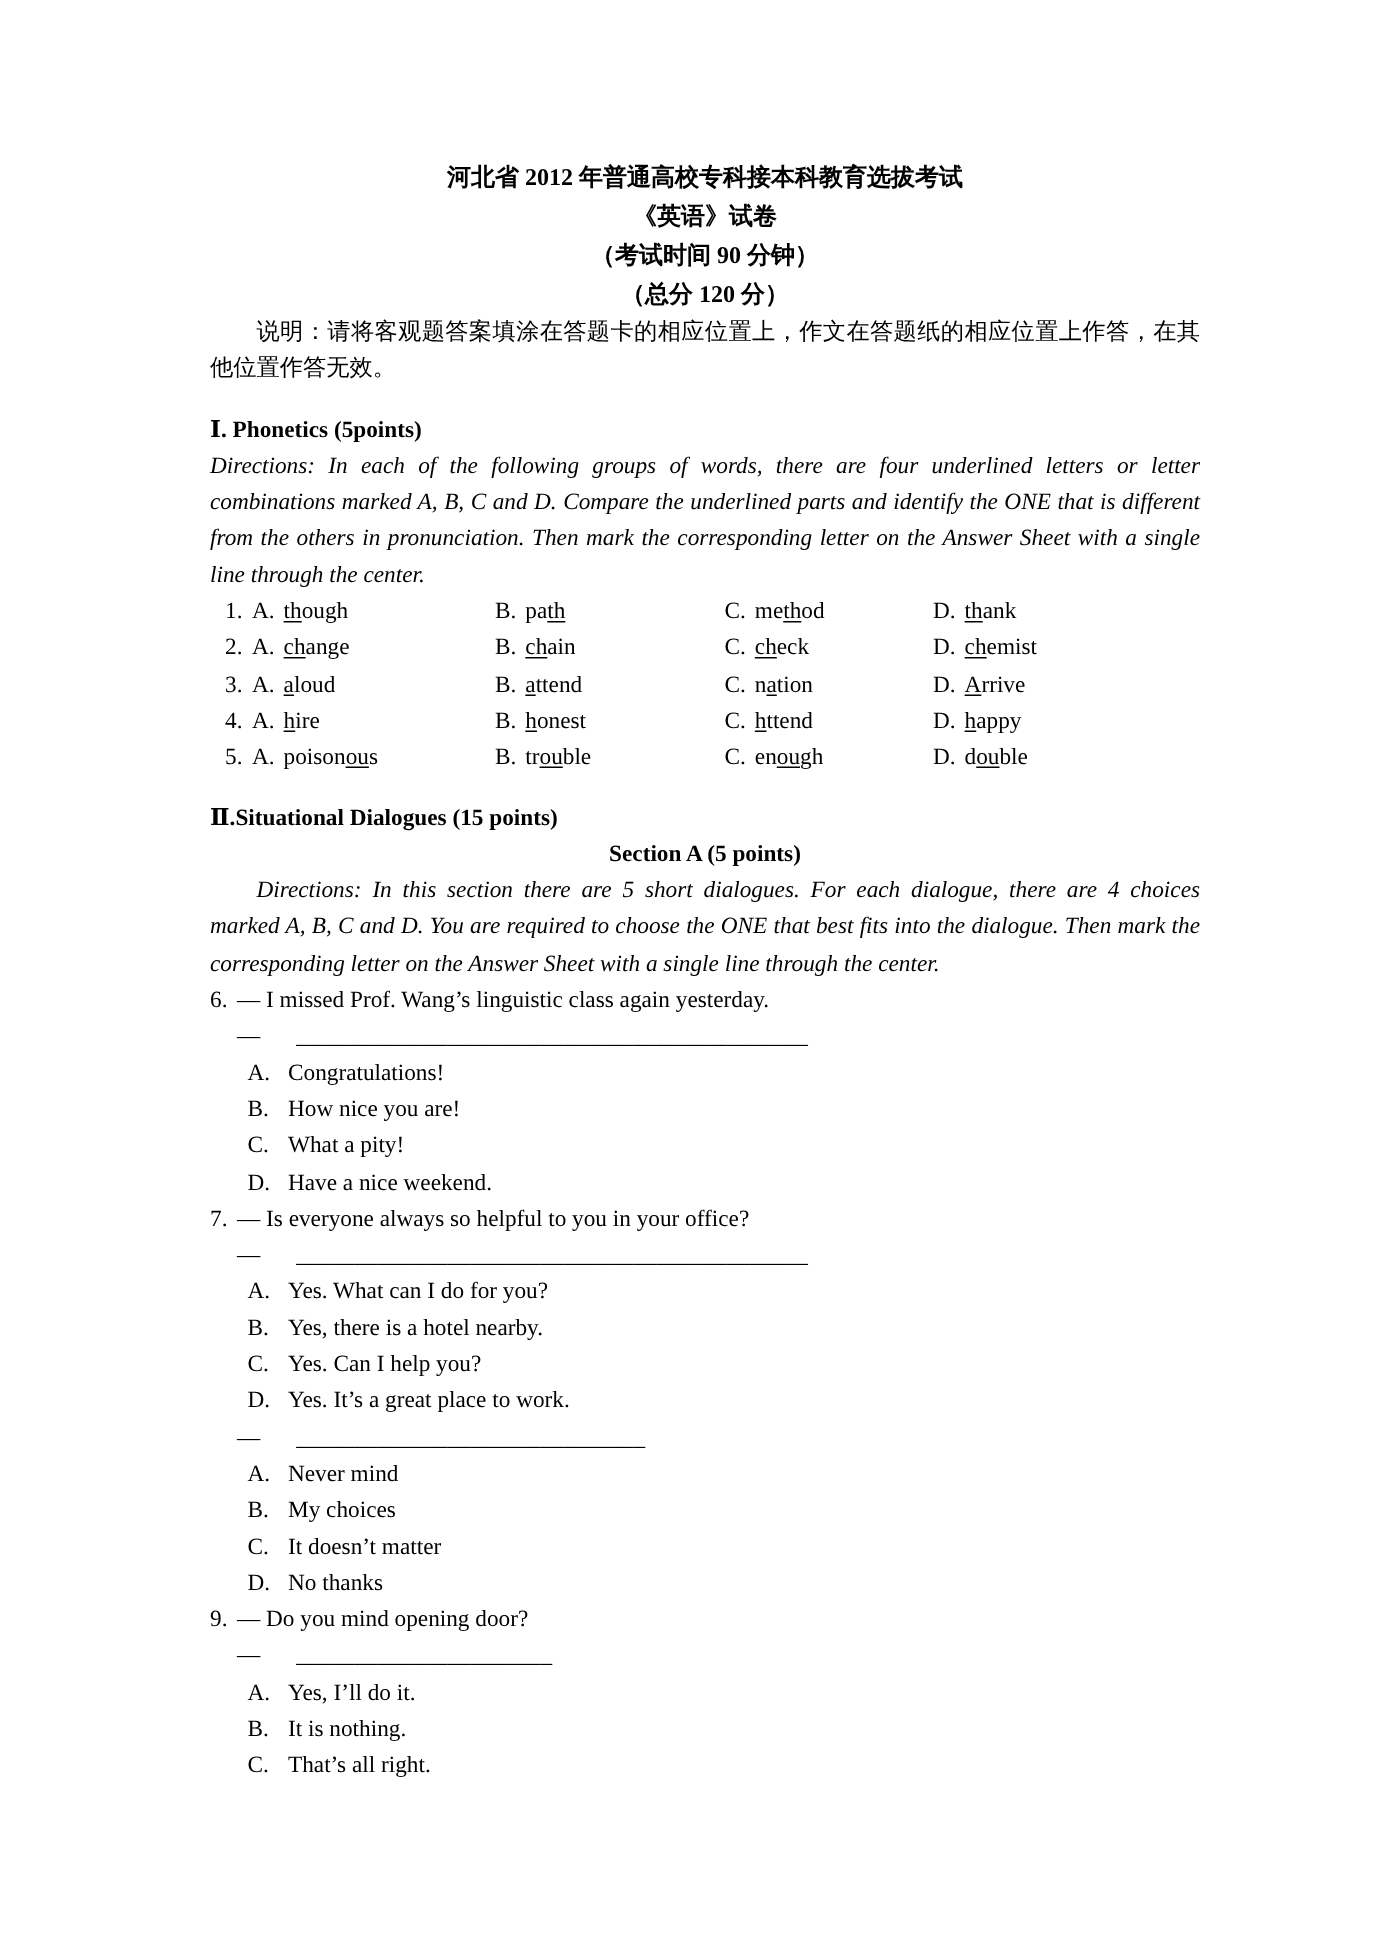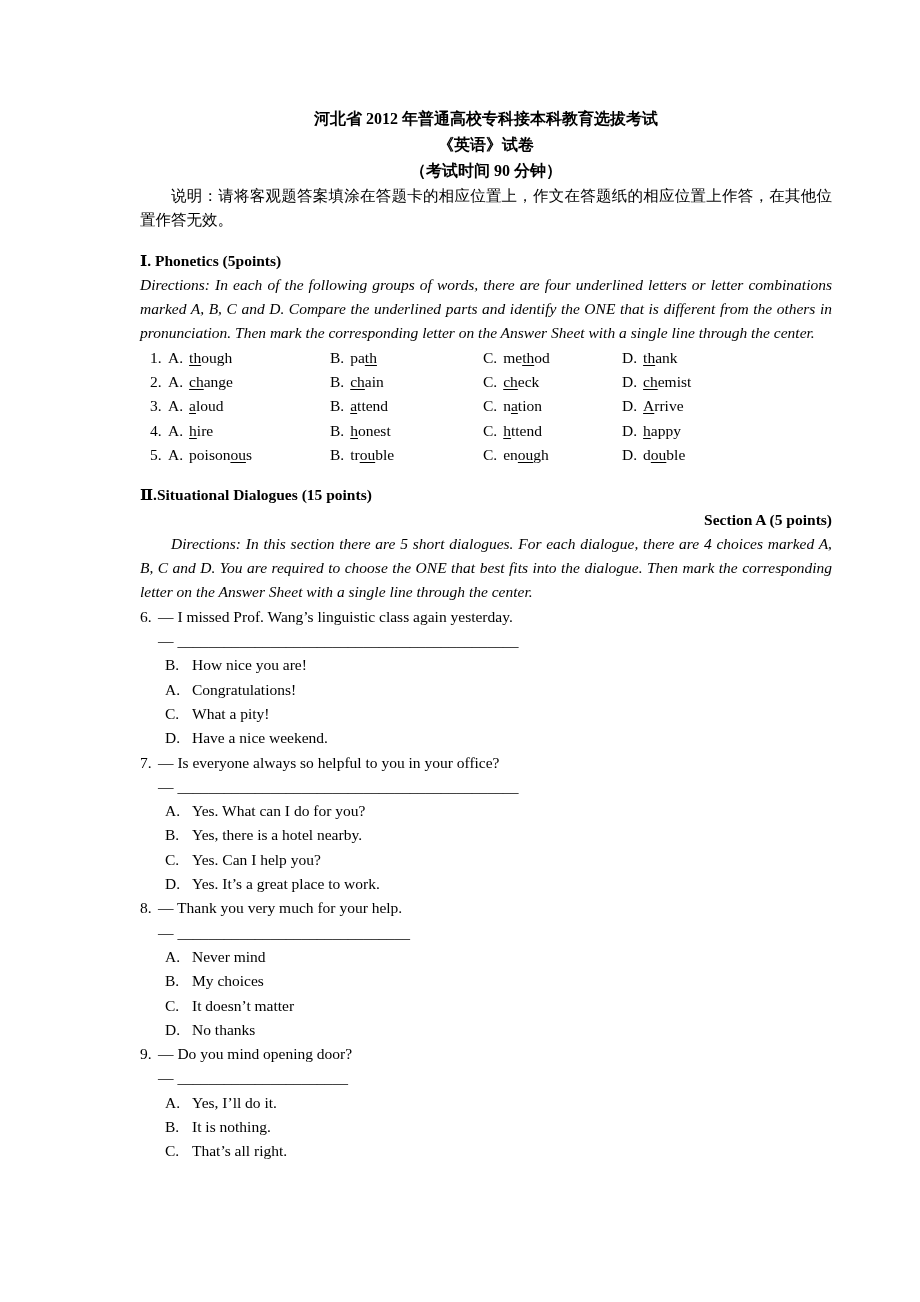--- a/index.html
+++ b/index.html
@@ -2,44 +2,45 @@
 <html><head>
 <meta charset="utf-8">
 <style>
   * { margin:0; padding:0; box-sizing:border-box; }
   html,body { background:#ffffff; }
   body {
     width:920px; height:1302px; overflow:hidden;
     font-family:"Liberation Serif","DejaVu Serif",serif;
     color:#000; font-size:15.5px; line-height:24.3px;
   }
-  .page { padding:106px 88px 0 140px; }
+  .page { padding:106px 120px 0 140px; }
   .title-line { text-align:center; font-weight:bold; font-size:16px; line-height:26px; }
   .notice { text-indent:2em; text-align:justify; }
   .sec-heading { font-weight:bold;margin-top:16px; }
   .directions { font-style:italic; text-align:justify; }
   .directions.indent { text-indent:2em; }
-  .center-heading { text-align:right; font-weight:bold; }
+  .center-heading { text-align:center; font-weight:bold; }
   .prow { display:grid; grid-template-columns:180px 153px 139px 1fr; padding-left:10px; }
   .qn { display:inline-block; min-width:18px; }
   .ol { margin-right:6px; }
   .u  { text-decoration:underline; text-underline-offset:2px; }
   .dblank { padding-left:18px; }
-  .dblank .blank { margin-left:4px; letter-spacing:0; }
+  .dblank .blank { margin-left:24px; letter-spacing:0; }
   .dopt { padding-left:25px; }
   .ol2 { display:inline-block; min-width:27px; }
 </style>
 </head>
 <body>
 
 <div class="page">
 
   <div class="title-line">河北省 2012 年普通高校专科接本科教育选拔考试</div>
   <div class="title-line">《英语》试卷</div>
   <div class="title-line">（考试时间 90 分钟）</div>
+  <div class="title-line">（总分 120 分）</div>
 
   <p class="notice">说明：请将客观题答案填涂在答题卡的相应位置上，作文在答题纸的相应位置上作答，在其他位置作答无效。</p>
 
   <div class="sec-heading">Ⅰ. Phonetics (5points)</div>
   <p class="directions">Directions: In each of the following groups of words, there are four underlined letters or letter combinations marked A, B, C and D. Compare the underlined parts and identify the ONE that is different from the others in pronunciation. Then mark the corresponding letter on the Answer Sheet with a single line through the center.</p>
 
   <div class="prow">
     <div><span class="qn">1.</span><span class="ol">A.</span><span><span></span><span class="u">th</span><span>ough</span></span></div>
     <div><span class="ol">B.</span><span><span>pa</span><span class="u">th</span><span></span></span></div>
     <div><span class="ol">C.</span><span><span>me</span><span class="u">th</span><span>od</span></span></div>
@@ -74,37 +75,36 @@
     <div><span class="ol">D.</span><span><span>d</span><span class="u">ou</span><span>ble</span></span></div>
   </div>
 
   <div class="sec-heading">Ⅱ.Situational Dialogues (15 points)</div>
   <div class="center-heading">Section A (5 points)</div>
   <p class="directions indent">Directions: In this section there are 5 short dialogues. For each dialogue, there are 4 choices marked A, B, C and D. You are required to choose the ONE that best fits into the dialogue. Then mark the corresponding letter on the Answer Sheet with a single line through the center.</p>
 
   <div class="dlg">
     <div class="dline"><span class="qn">6.</span><span>—</span> <span>I missed Prof. Wang’s linguistic class again yesterday.</span></div>
     <div class="dblank"><span>—</span><span class="blank">____________________________________________</span></div>
+    <div class="dopt"><span class="ol2">A.</span><span>Congratulations!</span></div>
     <div class="dopt"><span class="ol2">B.</span><span>How nice you are!</span></div>
-    <div class="dopt"><span class="ol2">A.</span><span>Congratulations!</span></div>
     <div class="dopt"><span class="ol2">C.</span><span>What a pity!</span></div>
     <div class="dopt"><span class="ol2">D.</span><span>Have a nice weekend.</span></div>
   </div>
 
   <div class="dlg">
     <div class="dline"><span class="qn">7.</span><span>—</span> <span>Is everyone always so helpful to you in your office?</span></div>
     <div class="dblank"><span>—</span><span class="blank">____________________________________________</span></div>
     <div class="dopt"><span class="ol2">A.</span><span>Yes. What can I do for you?</span></div>
     <div class="dopt"><span class="ol2">B.</span><span>Yes, there is a hotel nearby.</span></div>
     <div class="dopt"><span class="ol2">C.</span><span>Yes. Can I help you?</span></div>
     <div class="dopt"><span class="ol2">D.</span><span>Yes. It’s a great place to work.</span></div>
   </div>
 
   <div class="dlg">
-    <div class="dline"><span class="qn">8.</span><span>—</span> <span>Thank you very much for your help.</span></div>
     <div class="dblank"><span>—</span><span class="blank">______________________________</span></div>
     <div class="dopt"><span class="ol2">A.</span><span>Never mind</span></div>
     <div class="dopt"><span class="ol2">B.</span><span>My choices</span></div>
     <div class="dopt"><span class="ol2">C.</span><span>It doesn’t matter</span></div>
     <div class="dopt"><span class="ol2">D.</span><span>No thanks</span></div>
   </div>
 
   <div class="dlg">
     <div class="dline"><span class="qn">9.</span><span>—</span> <span>Do you mind opening door?</span></div>
     <div class="dblank"><span>—</span><span class="blank">______________________</span></div>

